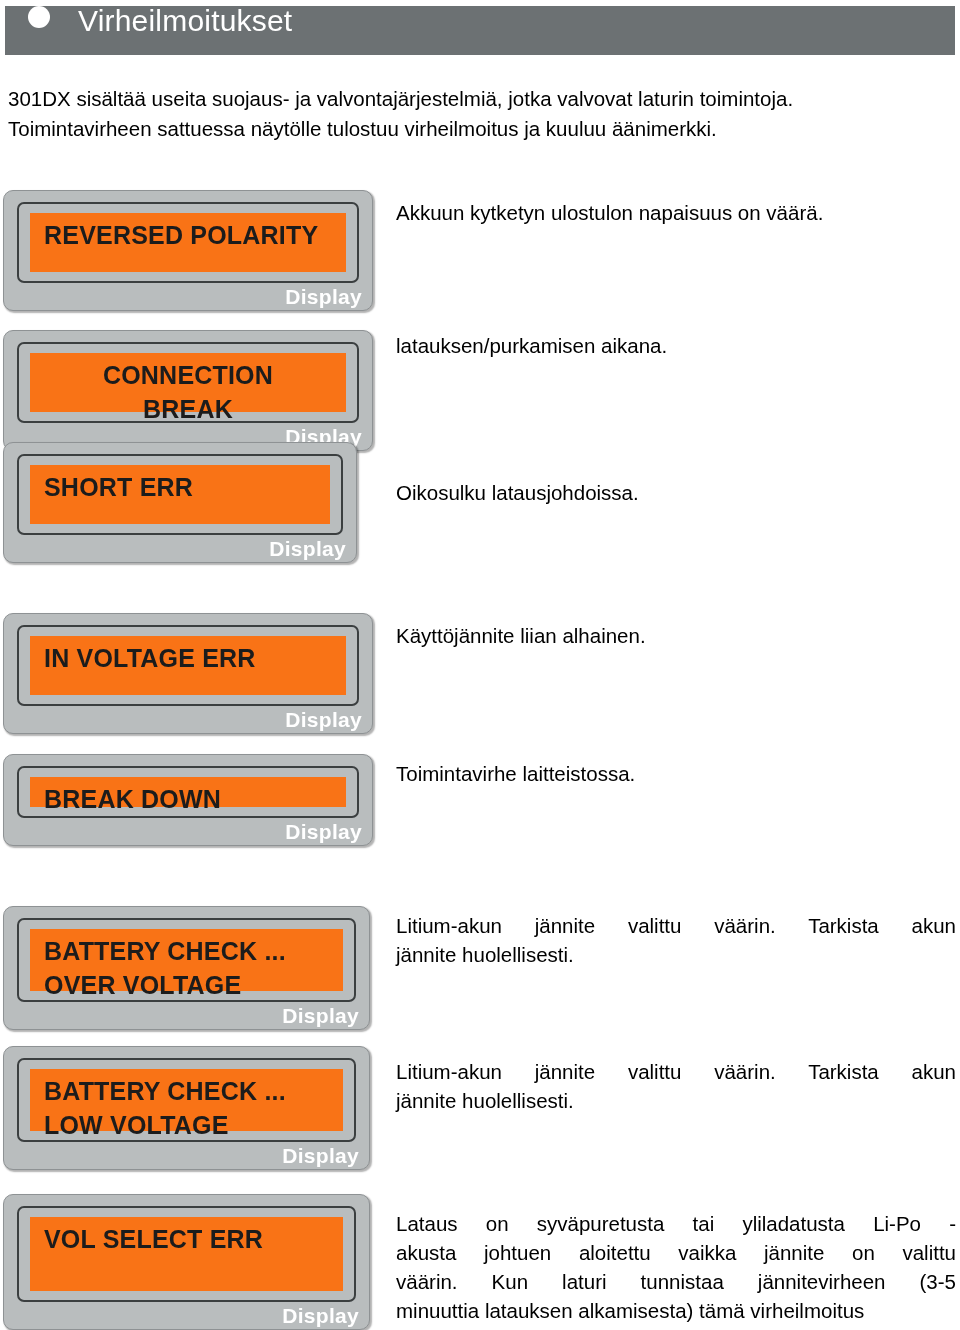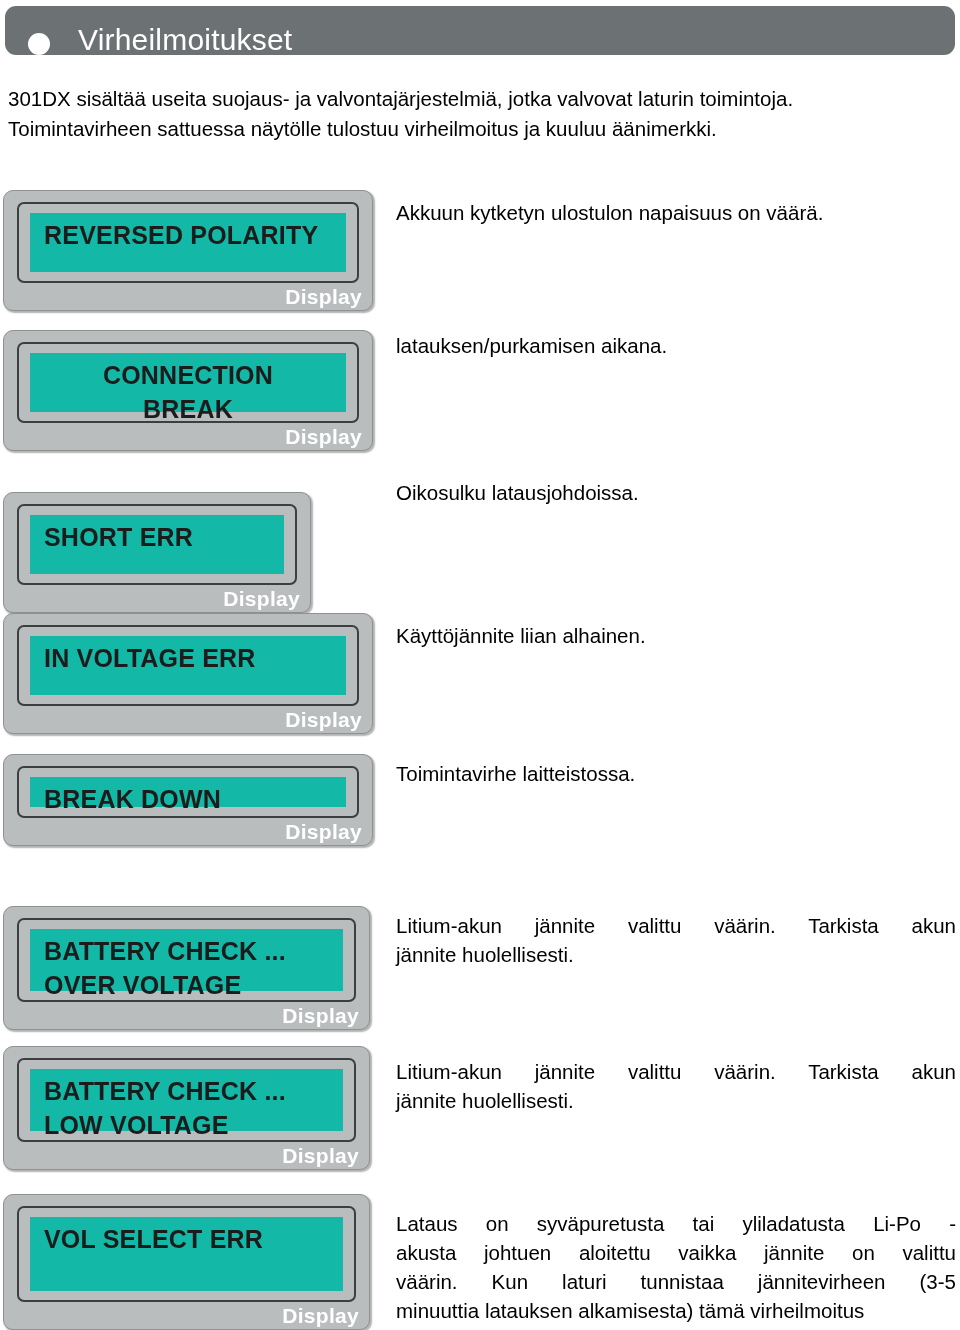--- a/index.html
+++ b/index.html
@@ -18,22 +18,21 @@
 
   
   .header-bar {
     position: absolute;
     left: 5px;
     top: 6px;
     width: 950px;
     height: 49px;
     background: #6c7173;
     display: flex;
-    align-items: flex-end;
-    border-radius: 11px;
+    align-items: flex-start;
   }
   .header-bullet {
     width: 22px;
     height: 22px;
     border-radius: 50%;
     background: #ffffff;
     margin-left: 23px;
     flex: 0 0 auto;
   }
   .header-title {
@@ -78,21 +77,21 @@
     border: 2px solid #3b3f40;
     border-radius: 7px;
   }
   .lcd {
     position: absolute;
     left: 11px;
     right: 11px;
     top: 9px;
     bottom: 9px;
     box-sizing: border-box;
-    background: #14b8a6;
+    background: #f97316;
     padding: 5px 0 16px 14px;
   }
   .lcd-text {
     font-size: 25px;
     font-weight: bold;
     color: #1c1c1c;
     line-height: 34px;
     letter-spacing: 0.2px;
   }
   .lcd.center { padding-left: 0; padding-right: 0; text-align: center; }
@@ -146,21 +145,21 @@
         <div class="lcd center">
           <div class="lcd-text">CONNECTION</div>
           <div class="lcd-text">BREAK</div>
         </div>
       </div>
       <div class="display-label">Display</div>
     </div>
     <div class="desc" style="left: 396px; top: 331px; width: 560px;">
       <div class="lastline">latauksen/purkamisen aikana.</div>
     </div>
-    <div class="panel" style="left: 3px; top: 492px; width: 308px; height: 121px;">
+    <div class="panel" style="left: 3px; top: 442px; width: 354px; height: 121px;">
       <div class="panel-inner">
         <div class="lcd">
           <div class="lcd-text">SHORT ERR</div>
         </div>
       </div>
       <div class="display-label">Display</div>
     </div>
     <div class="desc" style="left: 396px; top: 478px; width: 560px;">
       <div class="lastline">Oikosulku latausjohdoissa.</div>
     </div>

